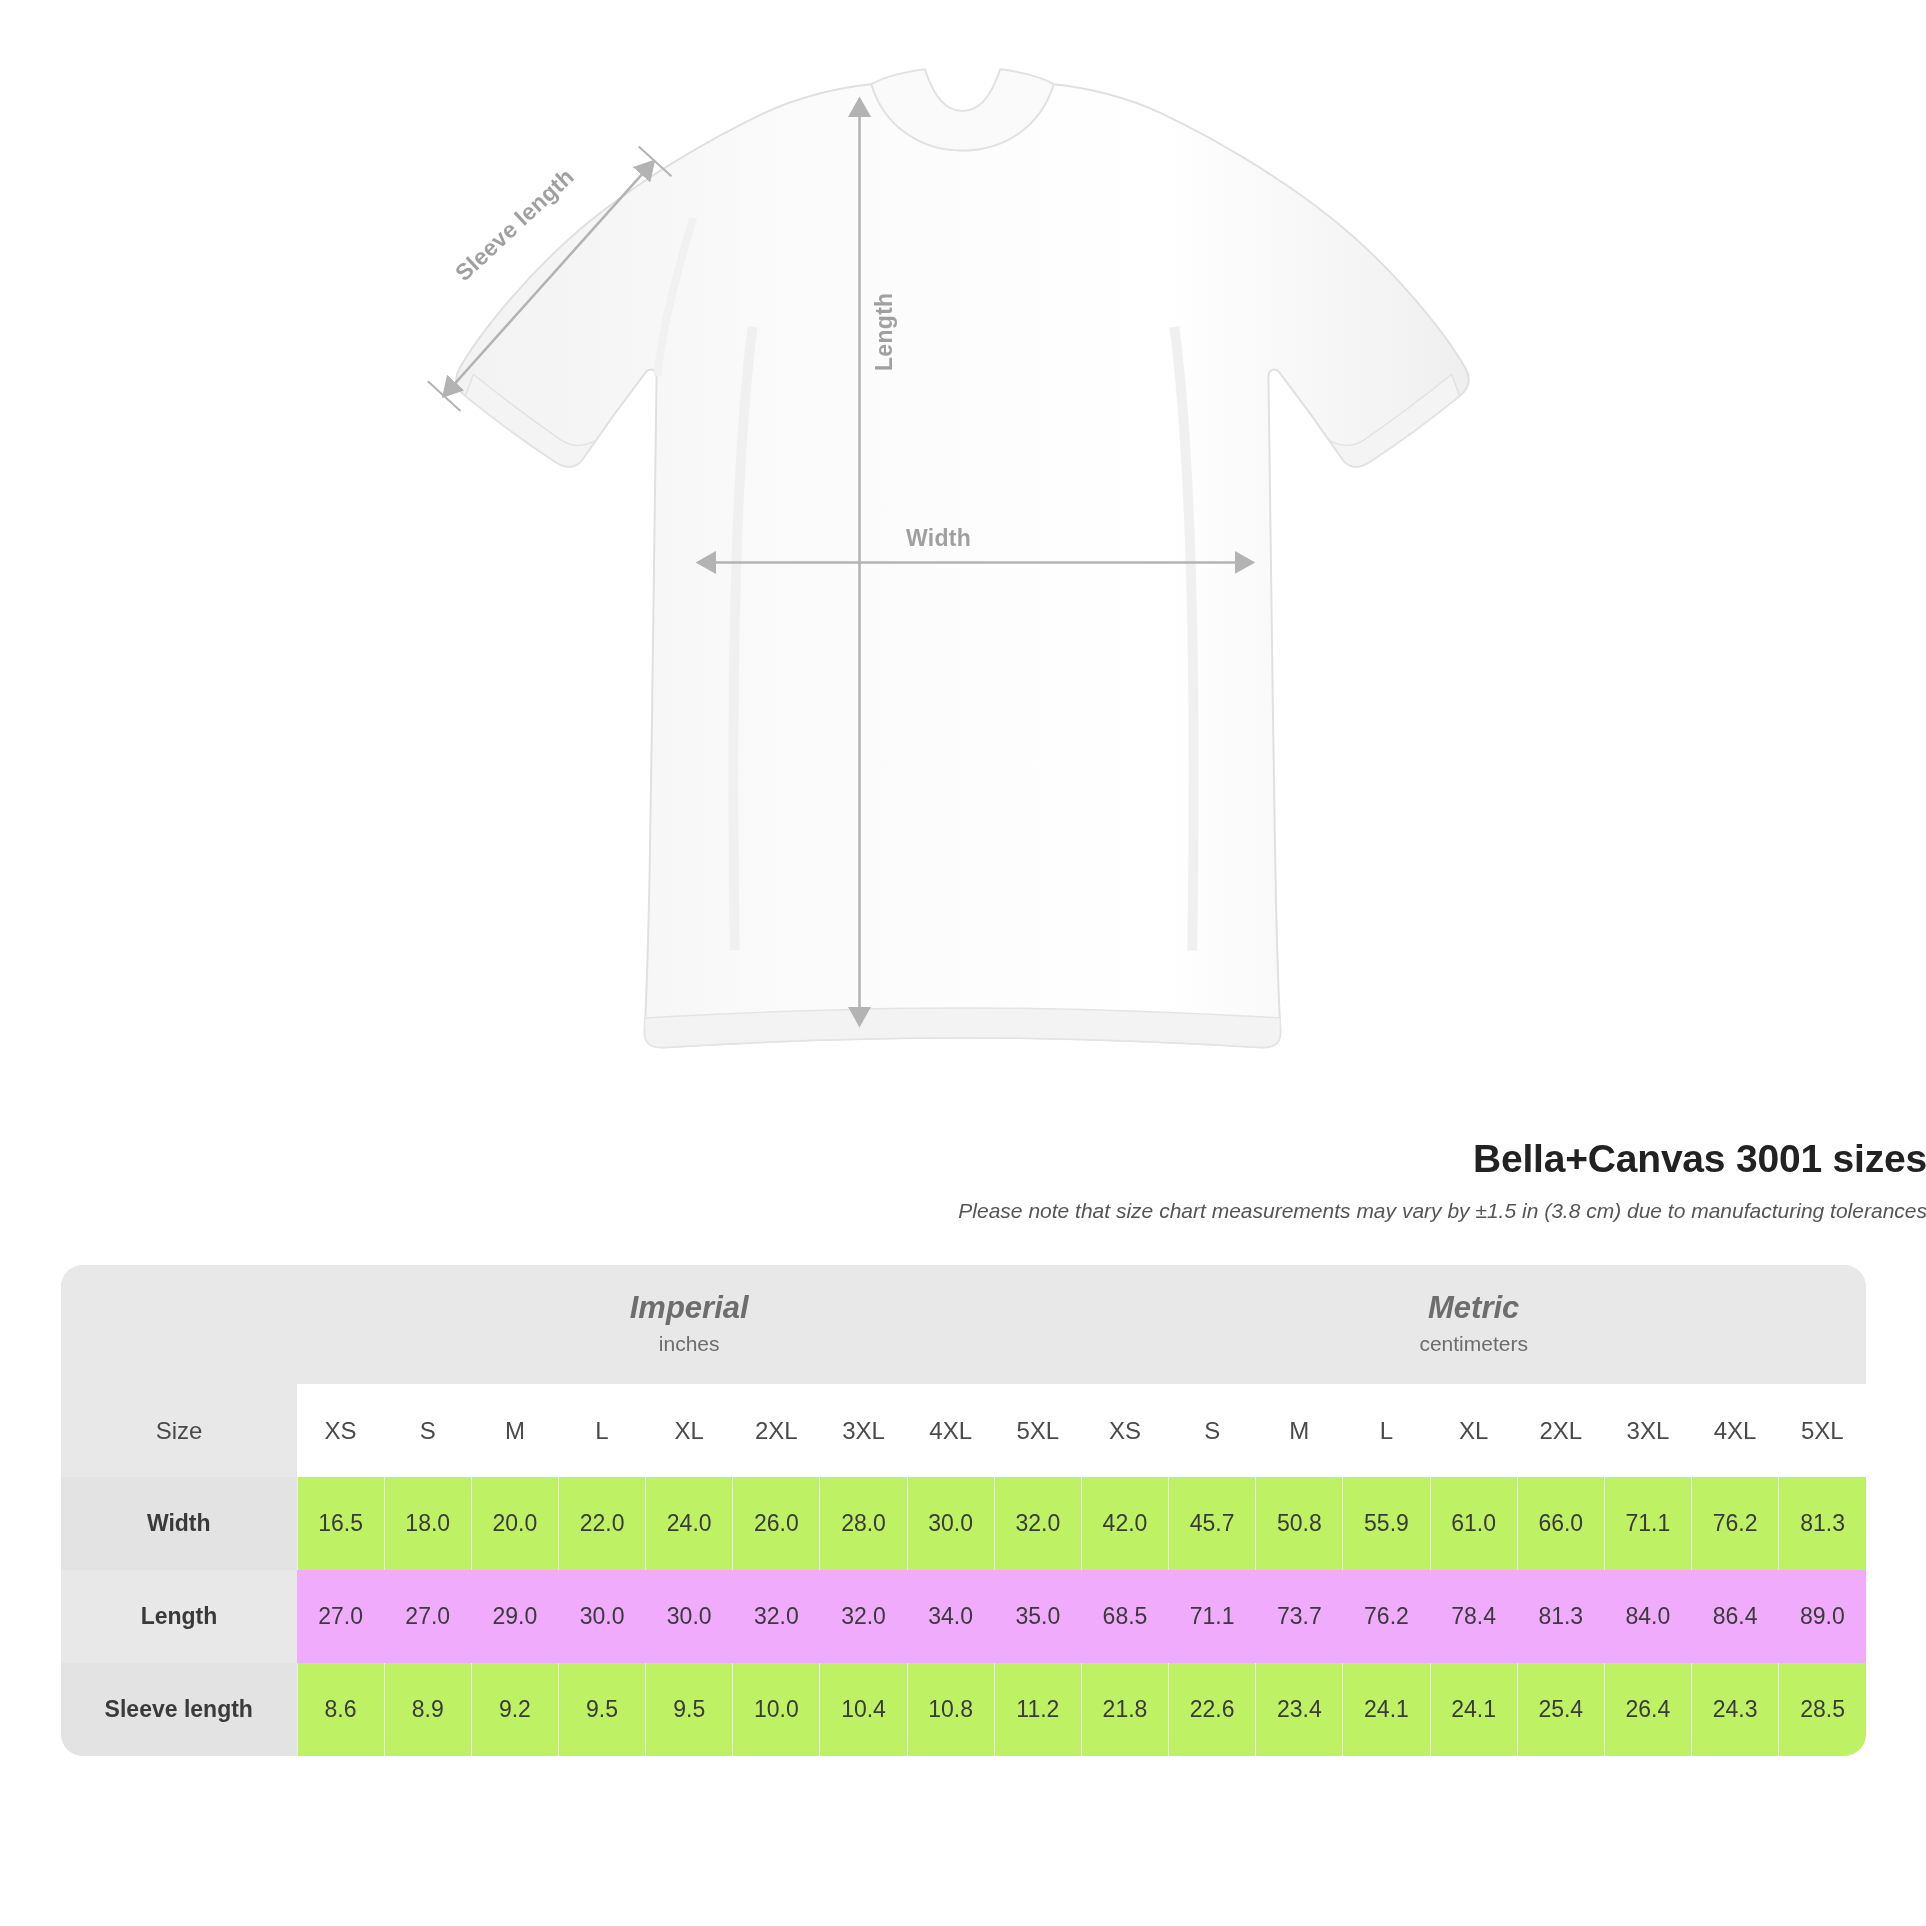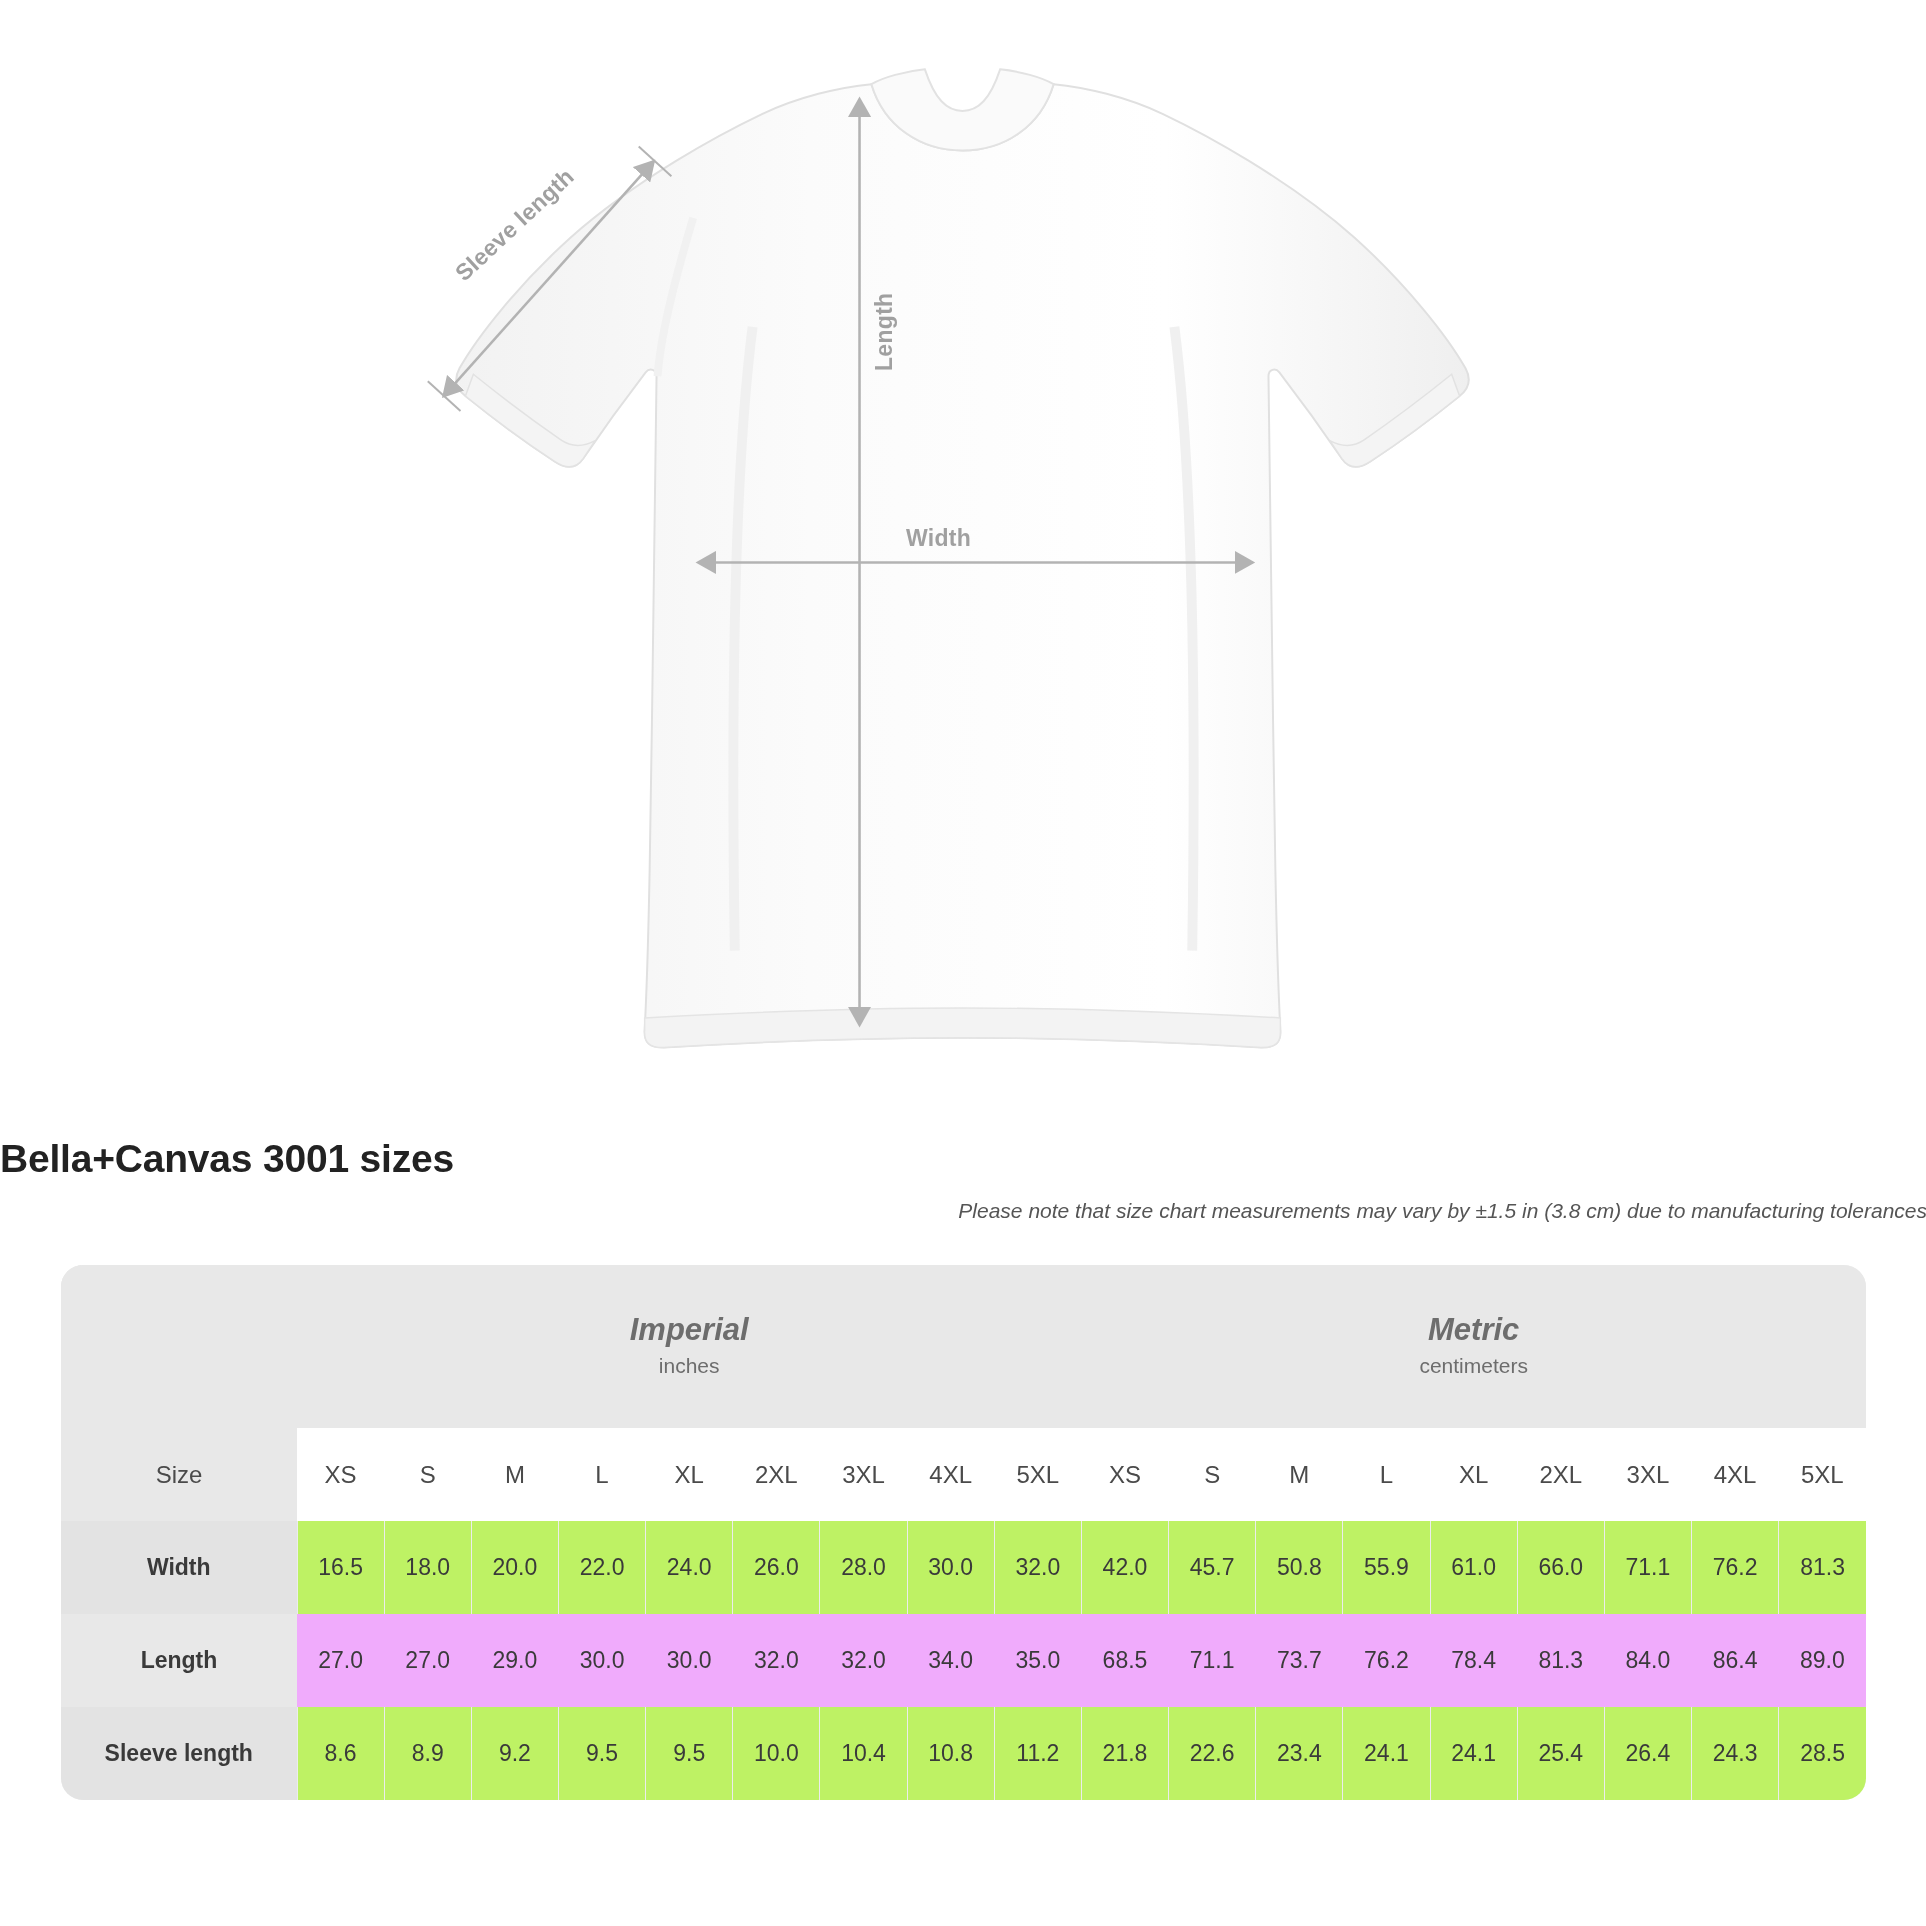--- a/index.html
+++ b/index.html
@@ -51,21 +51,21 @@
     transform: rotate(-90deg);
     transform-origin: left top;
   }
   .dim-label.width {
     left: 906px;
     top: 525px;
   }
 
   
   .chart-title {
-    text-align: left;
+    text-align: right;
     font-size: 39px;
     font-weight: bold;
     color: #222222;
     margin: 0;
     padding-top: 28px;
     letter-spacing: -0.2px;
   }
   .chart-note {
     text-align: right;
     font-size: 21px;
@@ -89,21 +89,21 @@
   }
   table.size-table td,
   table.size-table th {
     text-align: center;
     vertical-align: middle;
     font-size: 23px;
     color: #3a3a3a;
     border: 0;
   }
   .unit-head {
-    height: 163px;
+    height: 119px;
     background: #e8e8e8;
   }
   .unit-head .unit-name {
     font-size: 31px;
     font-style: italic;
     font-weight: bold;
     color: #6d6d6d;
     line-height: 1.25;
   }
   .unit-head .unit-sub {

